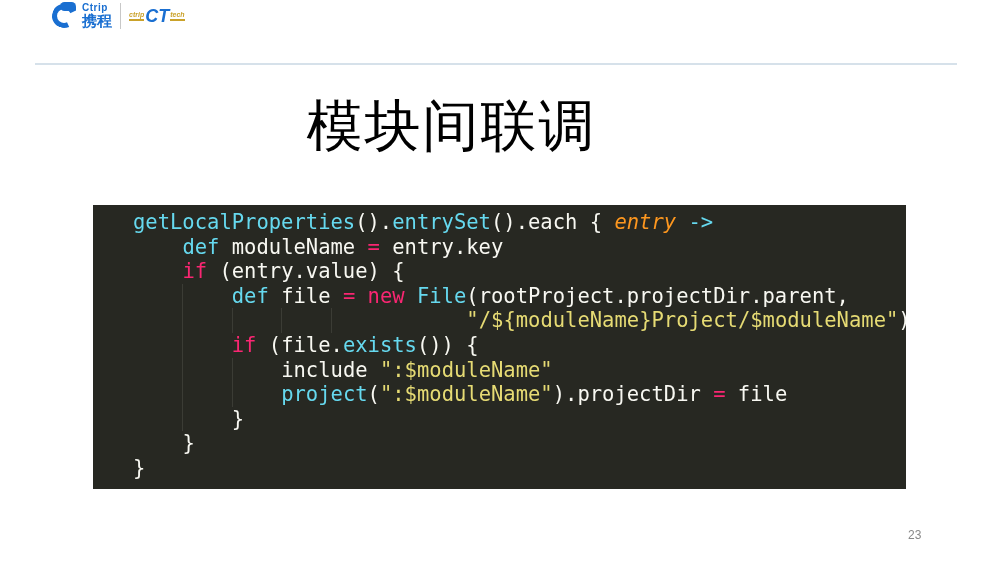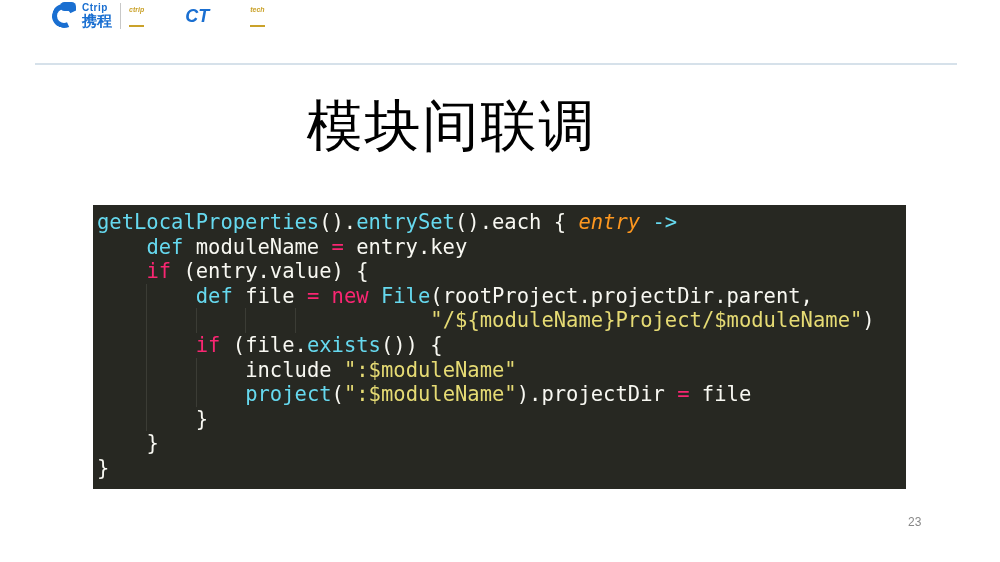--- a/index.html
+++ b/index.html
@@ -5,35 +5,35 @@
   html, body { margin:0; padding:0; }
   body { width:1000px; height:562px; background:#ffffff; position:relative; overflow:hidden; font-family:"DejaVu Sans", sans-serif; }
   .logo { position:absolute; left:52px; top:0; height:32px; display:flex; align-items:center; }
   .ctrip-mark { width:28px; height:28px; position:relative; }
   .ctrip-mark .c { position:absolute; left:0; top:2px; width:24px; height:24px; border-radius:50%; border:5px solid #1a6fd1; border-right-color:transparent; box-sizing:border-box; transform:rotate(20deg); }
   .ctrip-mark .fin { position:absolute; left:8px; top:0; width:16px; height:9px; background:#1a6fd1; border-radius:10px 10px 2px 10px; }
   .ctrip-text { display:flex; flex-direction:column; margin-left:2px; line-height:1; }
   .ctrip-en { font-family:"Liberation Sans", sans-serif; font-weight:bold; font-size:10px; color:#1a6fd1; letter-spacing:0.5px; }
   .ctrip-cn { font-size:15px; font-weight:bold; color:#1a6fd1; margin-top:1px; }
   .logo-div { width:1px; height:26px; background:#c8c8c8; margin:0 8px; }
-  .ct-tech { display:flex; font-family:"Liberation Sans", sans-serif; font-style:italic; font-weight:bold; font-size:7px; color:#caa22a;gap:40px; }
+  .ct-tech { display:flex; align-items:center; font-family:"Liberation Sans", sans-serif; font-style:italic; font-weight:bold; font-size:7px; color:#caa22a; }
   .ct-tech .ct { font-size:18px; color:#1a6fd1; margin:0 1px; font-style:italic; }
   .ct-tech .bar { border-bottom:2px solid #caa22a; padding-bottom:1px; }
   .sep { position:absolute; left:35px; top:63px; width:922px; height:2px; background:#d6e1ea; }
   .title { position:absolute; left:0; top:88px; width:903px; text-align:center; font-size:56px; color:#000; line-height:76px; letter-spacing:2px; }
   .code { position:absolute; left:93px; top:205px; width:813px; height:284px; background:#272822; box-sizing:border-box; padding:5px 0 0 4px; font-family:"DejaVu Sans Mono", monospace; font-size:20.5px; line-height:24.6px; color:#f8f8f2; white-space:pre; }
-  .line { height:24.6px; position:relative; }
+  .line { height:24.6px; position:relative;margin-left:36px; }
   .guide { display:inline-block; width:49.4px; height:24.6px; border-left:1px solid #3b3c35; box-sizing:border-box; vertical-align:top; }
   .guide.first { border-left:none; }
   .kw { color:#f92672; }
   .fn { color:#66d9ef; }
   .type { color:#66d9ef; }
   .str { color:#e6db74; }
   .param { color:#fd971f; font-style:italic; }
-  .page-num { position:absolute; left:908px; top:515px; font-family:"Liberation Sans", sans-serif; font-size:12px; color:#888; }
+  .page-num { position:absolute; left:908px; top:528px; font-family:"Liberation Sans", sans-serif; font-size:12px; color:#888; }
 </style>
 </head>
 <body>
 
 <div class="logo">
   <div class="ctrip-mark">
     <div class="c"></div>
       <div class="fin"></div>
   </div>
   <div class="ctrip-text">

